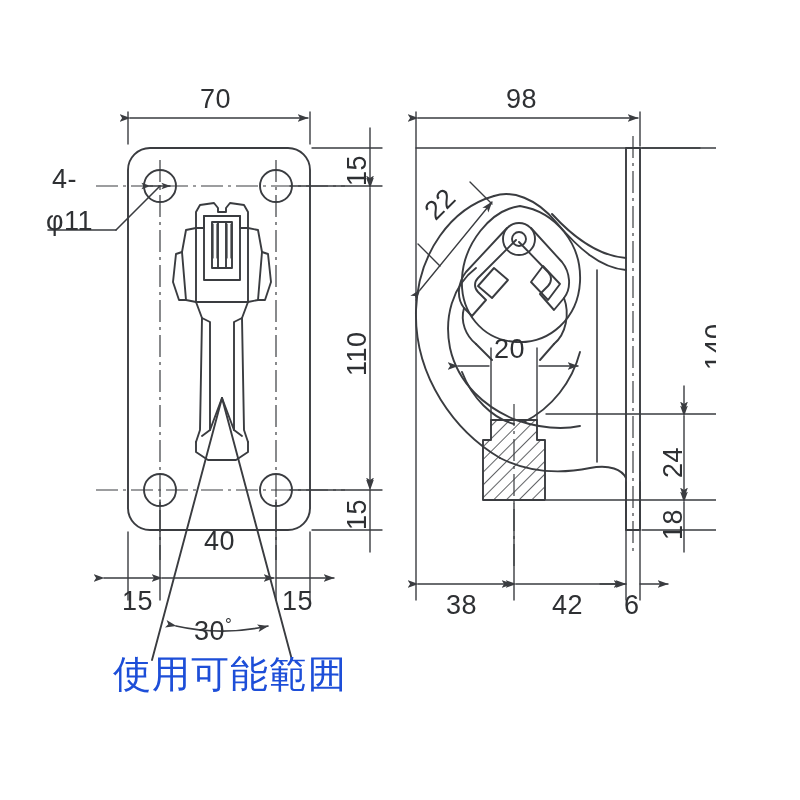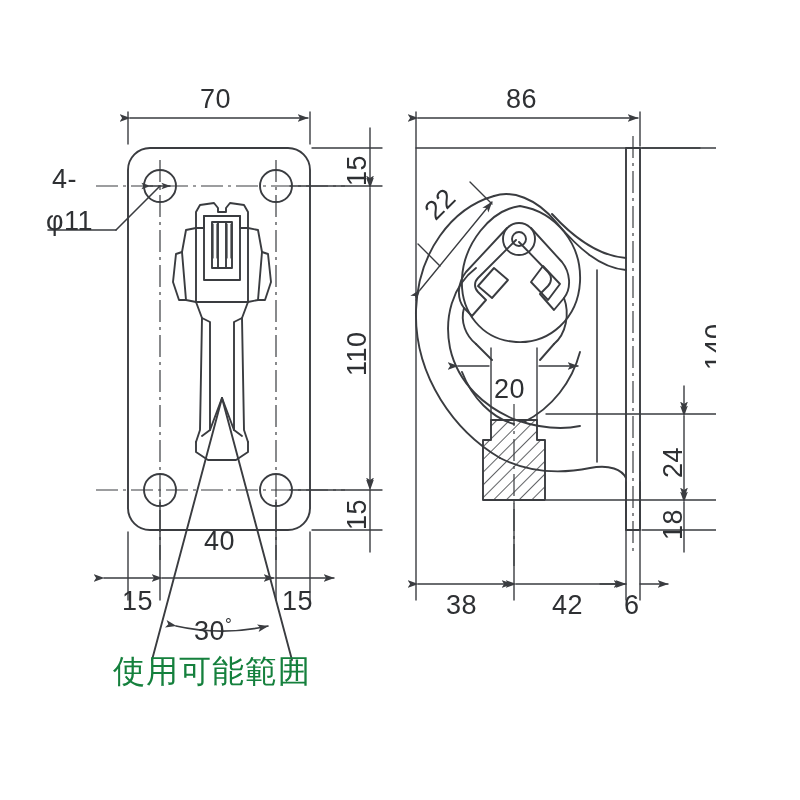--- a/index.html
+++ b/index.html
@@ -24,23 +24,23 @@
     line-height: 1;
   }
   .dim-txt { font-size: 27px; letter-spacing: 0.5px; }
   .rot90 { transform: rotate(-90deg); transform-origin: left top; }
   .title-txt {
     font-size: 46px;
     letter-spacing: 0.5px;
     color: #2e3033;
   }
   .jp-txt {
-    font-size: 32px;
+    font-size: 38px;
     font-family: "DejaVu Sans", sans-serif;
-    color: #15803d;
+    color: #1d4ed8;
     letter-spacing: 1px;
   }
   .deg { font-size: 17px; vertical-align: super; }
 </style>
 </head>
 <body>
 
 <div id="page">
 
   <svg width="800" height="800" viewBox="0 0 800 800">
@@ -283,25 +283,25 @@
   <div class="lbl dim-txt" style="left:122px; top:588px;">15</div>
 
   <div class="lbl dim-txt" style="left:282px; top:588px;">15</div>
 
   <div class="lbl dim-txt" style="left:194px; top:616px;">
     <span>30</span><span class="deg">°</span>
   </div>
 
   <div class="lbl jp-txt" style="left:113px; top:655px;">使用可能範囲</div>
 
-  <div class="lbl dim-txt" style="left:506px; top:86px;">86</div>
+  <div class="lbl dim-txt" style="left:506px; top:86px;">98</div>
 
   <div class="lbl dim-txt" style="left:420px; top:206px; transform:rotate(-45deg); transform-origin:left top;">22</div>
 
-  <div class="lbl dim-txt" style="left:494px; top:336px;margin-top:40px;">20</div>
+  <div class="lbl dim-txt" style="left:494px; top:336px;">20</div>
 
   <div class="lbl dim-txt rot90" style="left:702px; top:370px;">140</div>
 
   <div class="lbl dim-txt rot90" style="left:660px; top:478px;">24</div>
 
   <div class="lbl dim-txt rot90" style="left:660px; top:540px;">18</div>
 
   <div class="lbl dim-txt" style="left:446px; top:592px;">38</div>
 
   <div class="lbl dim-txt" style="left:552px; top:592px;text-align:right;">42</div>

